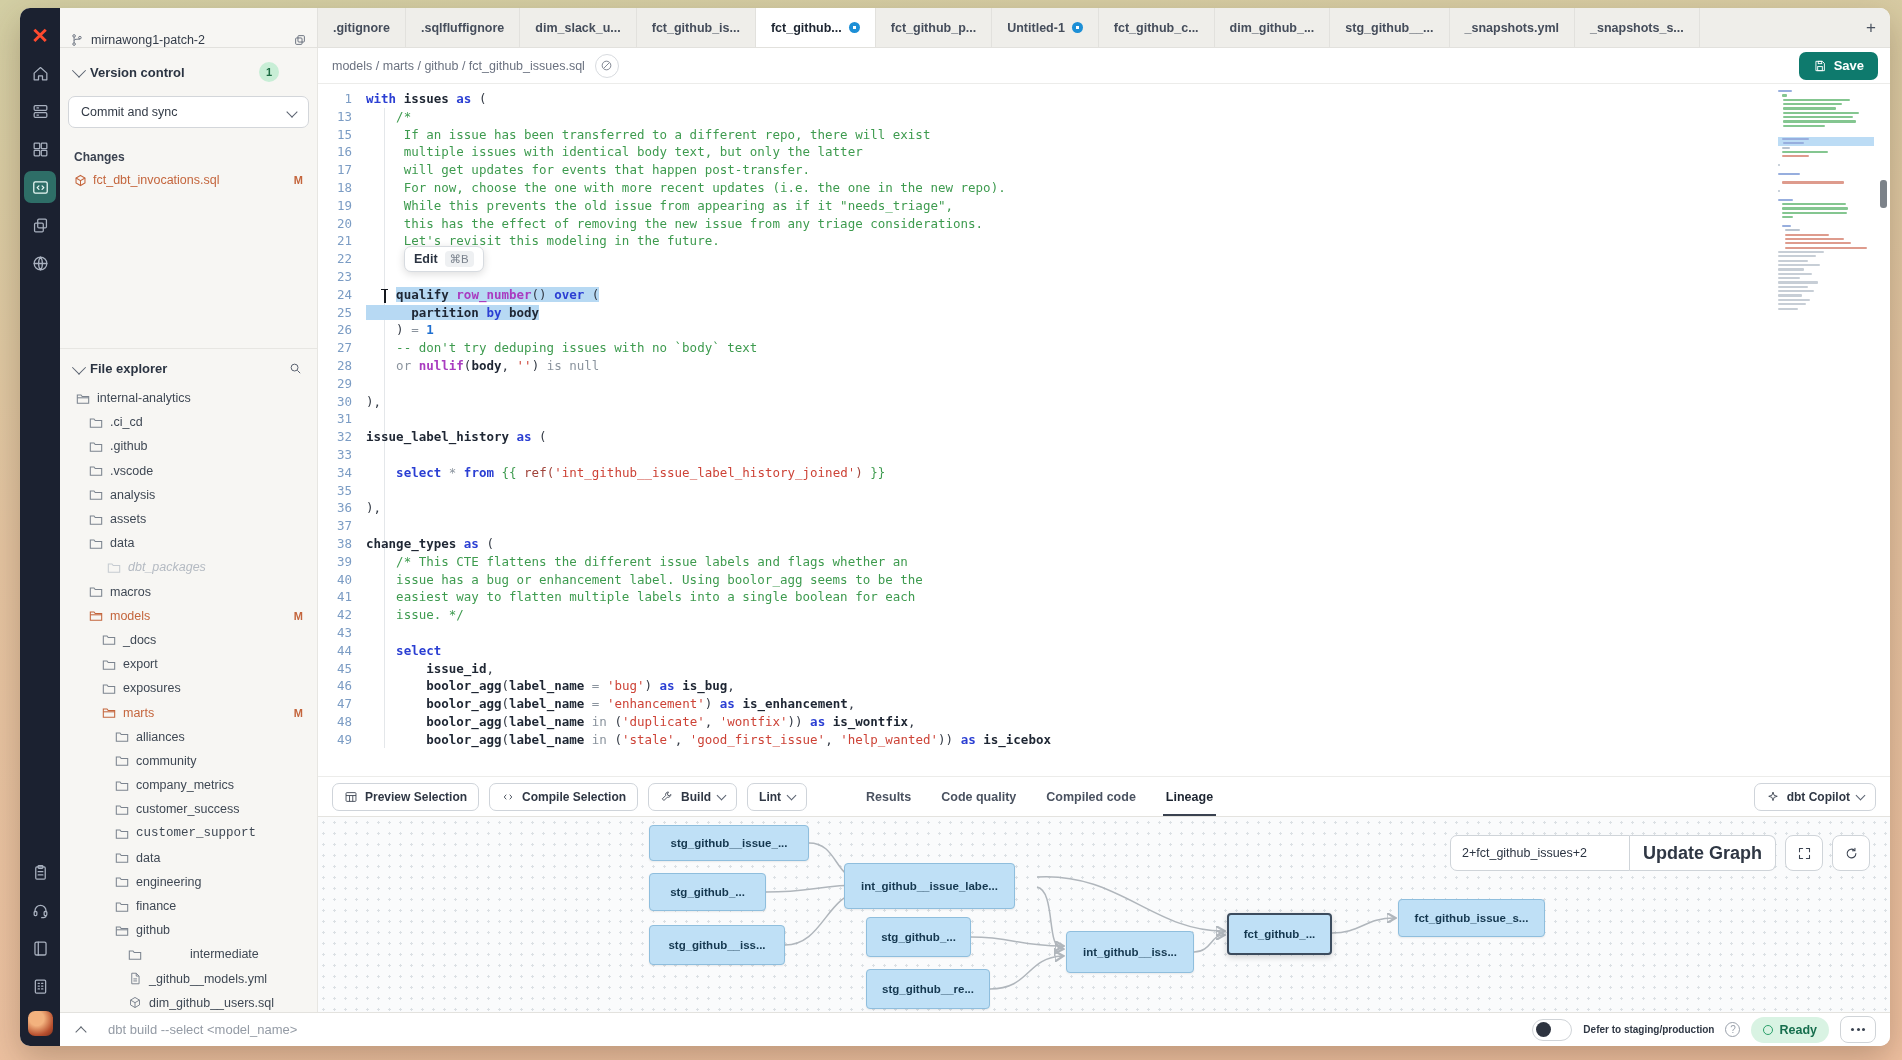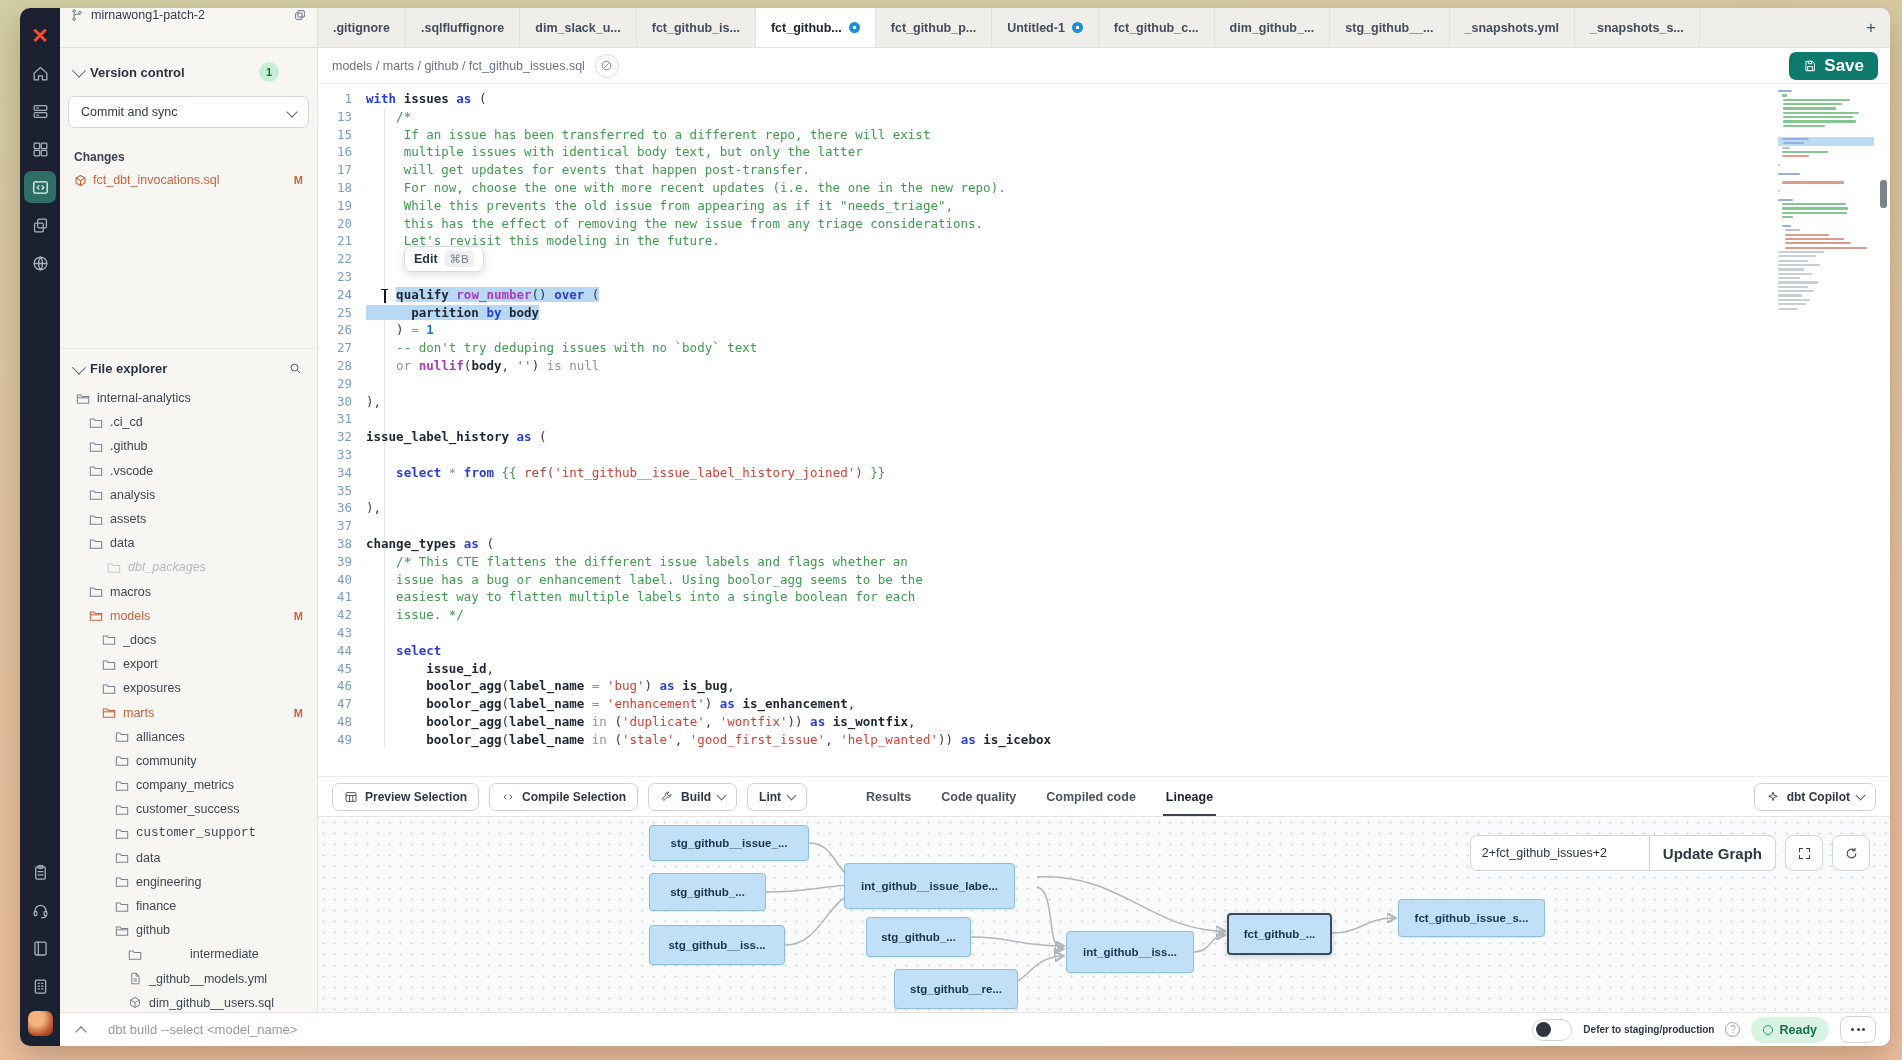--- a/index.html
+++ b/index.html
@@ -12,21 +12,21 @@
 .rail-icon svg{width:19px;height:19px;stroke:#a9b1bf;fill:none;stroke-width:1.6;stroke-linecap:round;stroke-linejoin:round}
 .rail-icon.active{background:#2e6e67}
 .rail-icon.active svg{stroke:#eafaf6}
 .logo-x{color:#ff4a2e;font-weight:900;font-size:21px;line-height:1}
 .rail-spacer{flex:1}
 .avatar{width:25px;height:25px;border-radius:7px;background:radial-gradient(circle at 35% 30%,#f3b27e 0 30%,#b8502f 70%,#7e2f1c);margin-top:6px}
 
 .rightcol{flex:1;display:flex;flex-direction:column;min-width:0}
 
 .tabbar{height:40px;display:flex;background:#efeeea;border-bottom:1px solid #e2e1dd;flex:none}
-.branchtab{width:258px;flex:none;background:#f7f6f3;border-right:1px solid #e2e1dd;display:flex;align-items:flex-start;padding:0 10px;gap:7px}
+.branchtab{width:258px;flex:none;background:#f7f6f3;border-right:1px solid #e2e1dd;display:flex;align-items:flex-end;padding:0 10px;gap:7px}
 .branchtab svg{width:14px;height:14px;stroke:#5b6472;fill:none;stroke-width:1.5}
 .branch-name{font-size:12.5px;color:#333b48;flex:1;white-space:nowrap;overflow:hidden}
 .tabs{display:flex;flex:1;min-width:0}
 .tab{display:flex;align-items:center;gap:7px;padding:0 15px;font-size:12.5px;font-weight:600;color:#454d5b;border-right:1px solid #e2e1dd;white-space:nowrap;cursor:pointer}
 .tab.active{background:#fff;color:#1c2430}
 .dot{width:11px;height:11px;border-radius:50%;background:radial-gradient(circle,#fff 0 1.6px,#1d8fd6 1.7px);flex:none}
 .newtab{width:38px;display:flex;align-items:center;justify-content:center;color:#4a5260;font-size:17px;cursor:pointer}
 
 .middle{flex:1;display:flex;min-height:0}
 
@@ -50,21 +50,21 @@
 .titem.org{color:#c4653c}
 .titem.org svg{stroke:#c4653c}
 .titem.muted{color:#b4bac2;font-style:italic}
 .titem.muted svg{stroke:#c6cbd1}
 
 .main{flex:1;display:flex;flex-direction:column;min-width:0;background:#fff}
 .crumbrow{height:36px;flex:none;display:flex;align-items:center;padding:0 12px 0 14px;border-bottom:1px solid #ececea;gap:10px}
 .crumb{font-size:12.5px;color:#6b7280}
 .crumb-ico{width:24px;height:24px;border:1px solid #d8dbdf;border-radius:50%;display:flex;align-items:center;justify-content:center;cursor:pointer}
 .crumb-ico svg{width:13px;height:13px;stroke:#5a6270;fill:none;stroke-width:1.4}
-.save-btn{margin-left:auto;background:#0e7a6d;color:#fff;border:none;border-radius:7px;height:28px;padding:0 14px;display:flex;align-items:center;gap:7px;font-size:17px;font-weight:600;cursor:pointer}
+.save-btn{margin-left:auto;background:#0e7a6d;color:#fff;border:none;border-radius:7px;height:28px;padding:0 14px;display:flex;align-items:center;gap:7px;font-size:13px;font-weight:600;cursor:pointer}
 .save-btn svg{width:14px;height:14px;stroke:#fff;fill:none;stroke-width:1.6}
 
 .editor{flex:1;position:relative;overflow:hidden;font-family:"DejaVu Sans Mono",monospace}
 .codewrap{position:absolute;inset:0;padding-top:6px}
 .crow{display:flex;height:17.8px;line-height:17.8px;font-size:12.5px}
 .gut{width:48px;flex:none;text-align:right;padding-right:14px;color:#7b9cc4}
 .ctext{white-space:pre;color:#333a45}
 .selhl{background:#b7d9f3}
 .tk-kw{color:#2b3fd3;font-weight:600}
 .tk-id{color:#1e2633;font-weight:600}
@@ -99,21 +99,21 @@
 .copilot{margin-left:auto}
 
 .lineage{height:196px;flex:none;position:relative;border-top:1px solid #e4e3df;background-color:#fafbfc;background-image:radial-gradient(#dbe0e4 1px,transparent 1.2px);background-size:11px 11px;overflow:hidden}
 .ledges{position:absolute;inset:0}
 .ledges path{fill:none;stroke:#b0b6bc;stroke-width:1.5}
 .lnode{position:absolute;background:#bfe0f6;border:1px solid #8fbedd;border-radius:4px;display:flex;align-items:center;justify-content:center;font-size:11.5px;font-weight:600;color:#14374f;padding:0 7px;overflow:hidden;white-space:nowrap;cursor:pointer;box-shadow:0 1px 2px rgba(0,0,0,.07)}
 .lnode.selected{border:2px solid #3c4c5e;box-shadow:0 2px 6px rgba(0,0,0,.18)}
 .lg-controls{position:absolute;right:20px;top:18px;display:flex;gap:9px;align-items:center}
 .lg-group{display:flex}
 .lg-input{width:180px;height:36px;border:1px solid #cfd4d9;border-radius:7px 0 0 7px;padding:0 11px;font-size:12.5px;color:#2b3442;background:#fff;outline:none}
-.lg-update{height:36px;border:1px solid #cfd4d9;border-left:none;border-radius:0 7px 7px 0;background:#fff;font-size:15px;font-weight:600;color:#2f3744;padding:0 13px;cursor:pointer}
+.lg-update{height:36px;border:1px solid #cfd4d9;border-left:none;border-radius:0 7px 7px 0;background:#fff;font-size:18px;font-weight:600;color:#2f3744;padding:0 13px;cursor:pointer}
 .sqbtn{width:38px;height:36px;border:1px solid #cfd4d9;border-radius:8px;background:#fff;display:flex;align-items:center;justify-content:center;cursor:pointer}
 .sqbtn svg{width:15px;height:15px;stroke:#3a4250;fill:none;stroke-width:1.7;stroke-linecap:round}
 
 .statusbar{height:34px;flex:none;background:#fff;border-top:1px solid #e3e2de;display:flex;align-items:center;padding:0 14px 0 8px;gap:14px}
 .collapse{width:26px;height:22px;display:flex;align-items:center;justify-content:center;cursor:pointer}
 .collapse .cv{width:8px;height:8px;border-left:1.6px solid #5f6670;border-bottom:1.6px solid #5f6670;transform:rotate(135deg);margin-top:4px}
 .cmdtext{font-size:13px;color:#949ba5}
 .sb-right{margin-left:auto;display:flex;align-items:center;gap:11px}
 .toggle{width:40px;height:22px;border:1px solid #d0d4d8;border-radius:11px;background:#fff;position:relative;cursor:pointer}
 .toggle .knob{position:absolute;left:3px;top:2.5px;width:15px;height:15px;border-radius:50%;background:#2e3440}
@@ -798,21 +798,21 @@
             <path d="M672,172 C712,172 708,141 744,139" marker-end="url(#arw)"></path>
             <path d="M876,135 C893,135 893,118 905,118" marker-end="url(#arw)"></path>
             <path d="M1014,116 C1042,116 1048,101 1076,101" marker-end="url(#arw)"></path>
           </svg>
           <div id="lnodes">
               <div class="lnode" style="left: 331px; top: 8px; width: 160px; height: 36px;">stg_github__issue_...</div>
               <div class="lnode" style="left: 331px; top: 56px; width: 117px; height: 38px;">stg_github_...</div>
               <div class="lnode" style="left: 331px; top: 108px; width: 136px; height: 40px;">stg_github__iss...</div>
               <div class="lnode" style="left: 526px; top: 46px; width: 171px; height: 46px;">int_github__issue_labe...</div>
               <div class="lnode" style="left: 548px; top: 100px; width: 105px; height: 40px;">stg_github_...</div>
-              <div class="lnode" style="left: 548px; top: 152px; width: 124px; height: 40px; margin-left: 28px;">stg_github__re...</div>
+              <div class="lnode" style="left: 548px; top: 152px; width: 124px; height: 40px;">stg_github__re...</div>
               <div class="lnode" style="left: 748px; top: 114px; width: 128px; height: 42px;">int_github__iss...</div>
               <div class="lnode selected" style="left: 909px; top: 96px; width: 105px; height: 42px;">fct_github_...</div>
               <div class="lnode" style="left: 1080px; top: 82px; width: 147px; height: 38px;">fct_github_issue_s...</div>
             </div>
           <div class="lg-controls">
             <div class="lg-group">
               <input class="lg-input" value="2+fct_github_issues+2" style="">
               <button class="lg-update">Update Graph</button>
             </div>
             <div class="sqbtn">

